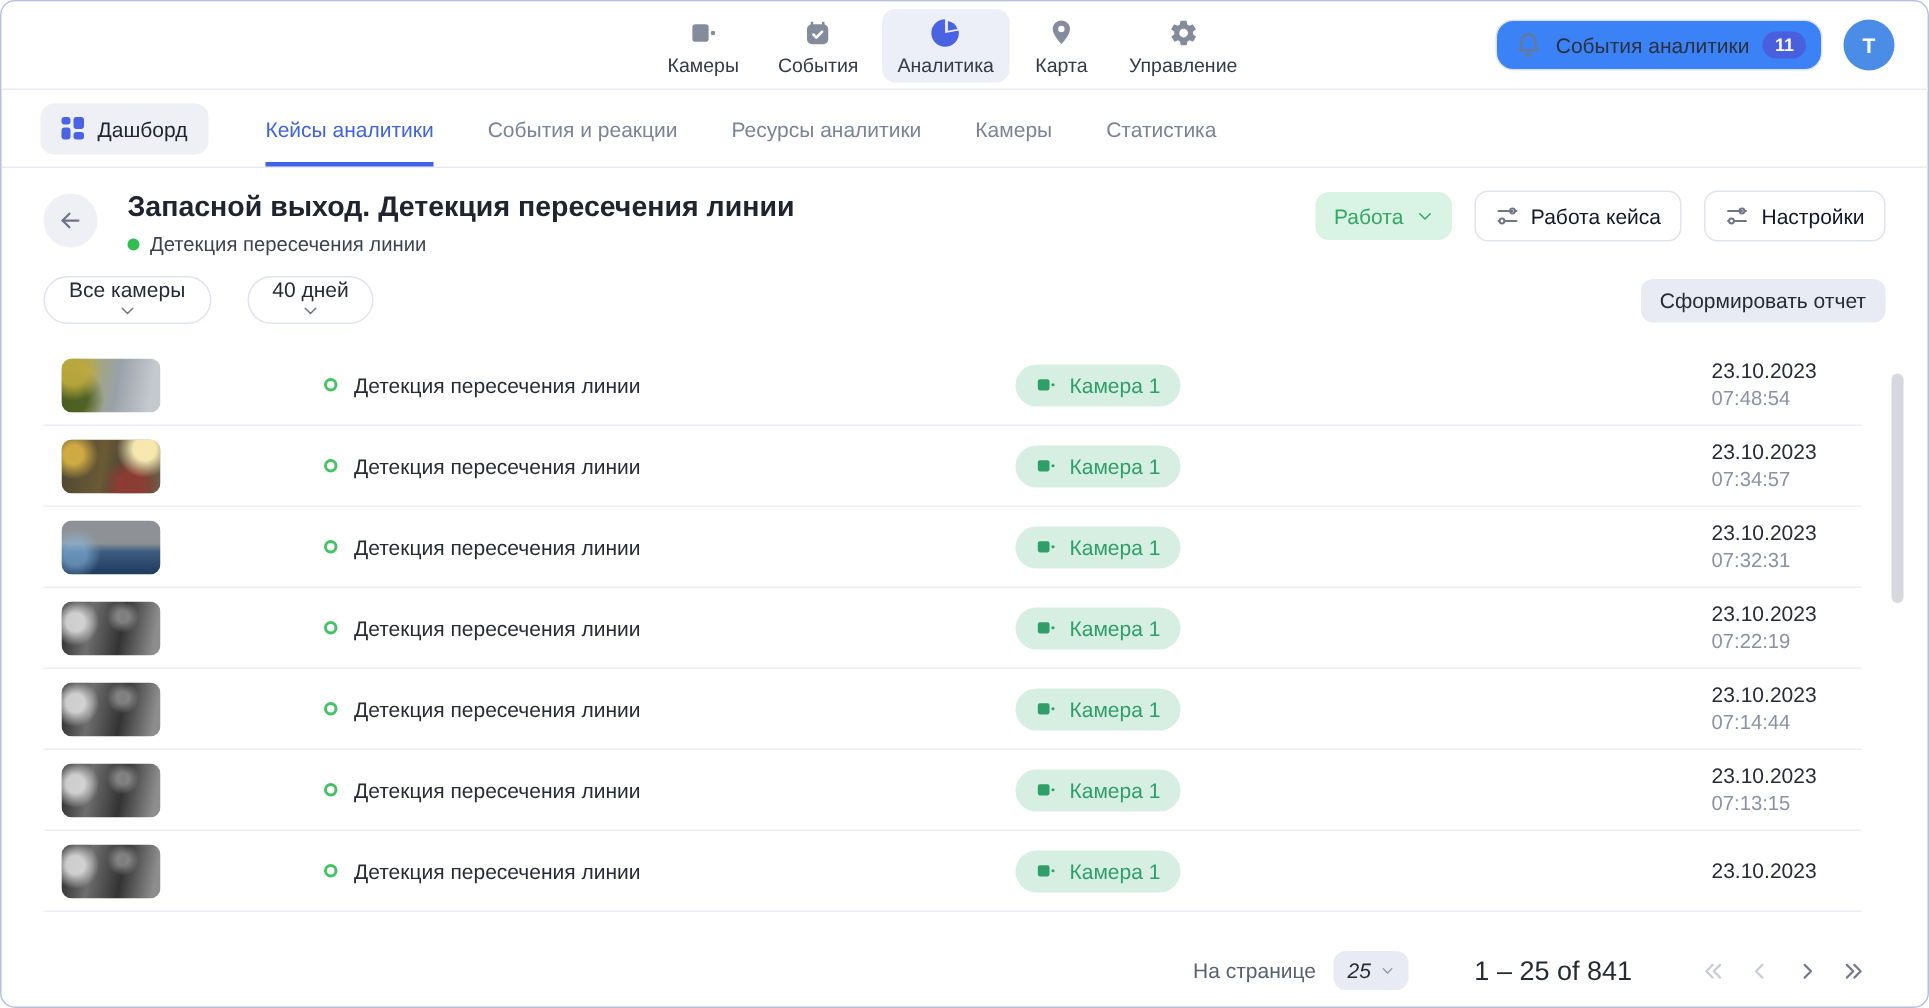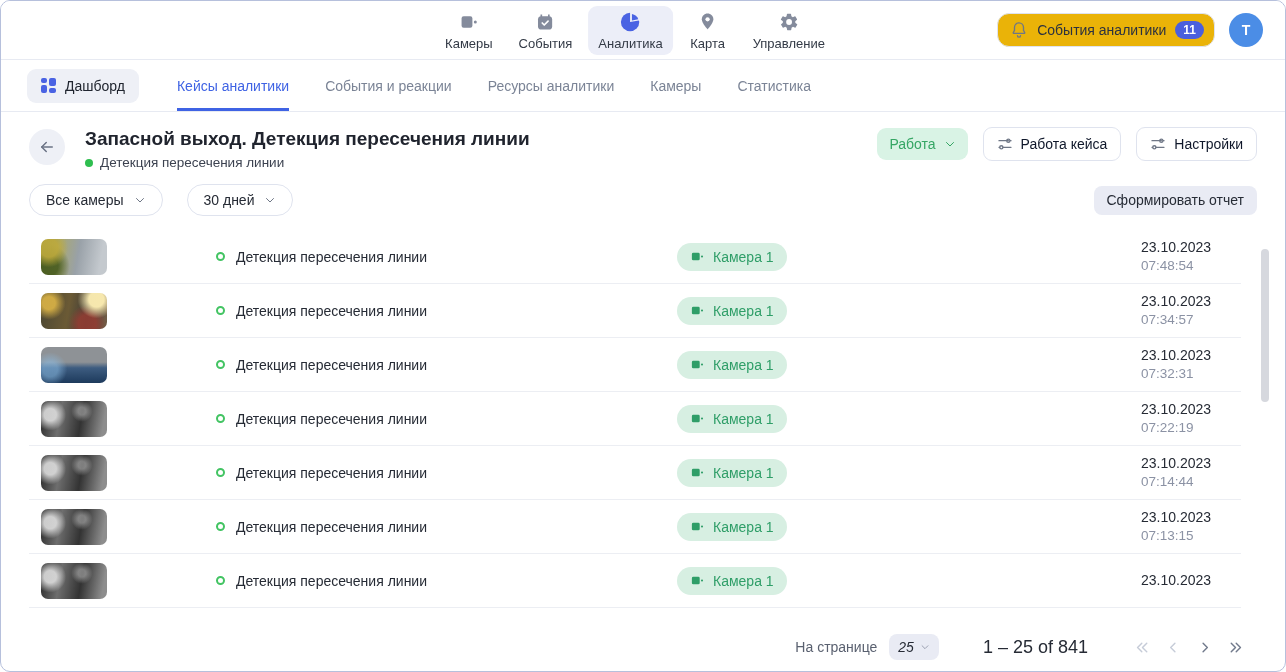--- a/index.html
+++ b/index.html
@@ -16,21 +16,21 @@
   .nav-item { display:flex; flex-direction:column; align-items:center; justify-content:center;
               gap:3px; padding:5px 10px 4px; border-radius:9px; cursor:pointer; min-width:58px; }
   .nav-item .nv-ic { width:22px; height:22px; display:flex; align-items:center; justify-content:center; }
   .nav-item .nv-lb { font-size:13px; color:#333a46; white-space:nowrap; }
   .nav-item.active { background:#eceef8; }
   .nav-icon-g { fill:#848b9c; }
   .nav-item.active .nav-icon-a { fill:#4a63e3; }
 
   .topbar-right { position:absolute; right:22px; top:0; height:100%; display:flex; align-items:center; gap:14px; }
   .notif-btn { display:flex; align-items:center; gap:9px; height:34px; padding:0 10px 0 12px;
-               background:#eab308; border:1px solid #dfe3ee; border-radius:12px; cursor:pointer;
+               background:#3b82f6; border:1px solid #dfe3ee; border-radius:12px; cursor:pointer;
                font-family:inherit; font-size:14px; color:#2b3140; }
   .notif-badge { background:#4a5fdd; color:#fff; font-size:12px; font-weight:bold;
                  border-radius:10px; padding:2px 8px; line-height:14px; }
   .avatar { width:34px; height:34px; border-radius:50%; background:#4b8de6; color:#fff;
             font-size:14px; font-weight:bold; display:flex; align-items:center; justify-content:center; cursor:pointer; }
 
   
   .tabbar { display:flex; align-items:stretch; height:52px; padding:0 26px; gap:36px;
             border-bottom:1px solid #e7eaf2; }
   .dash-pill { align-self:center; display:flex; align-items:center; gap:9px; height:34px; padding:0 14px;
@@ -59,23 +59,23 @@
   .head-actions { margin-left:auto; display:flex; align-items:center; gap:15px; }
   .status-btn { display:flex; align-items:center; gap:8px; height:32px; padding:0 12px;
                 background:#d9f3e5; color:#35a664; border:none; border-radius:9px;
                 font-family:inherit; font-size:14px; cursor:pointer; }
   .ghost-btn { display:flex; align-items:center; gap:8px; height:34px; padding:0 13px;
                background:#fff; border:1px solid #dfe3ee; border-radius:9px;
                font-family:inherit; font-size:14px; color:#0f172a; cursor:pointer; }
 
   
   .filter-row { display:flex; align-items:center; padding:14px 28px 0 28px; gap:24px; }
-  .pill-select { display:flex; align-items:center; gap:10px; height:32px; padding:0 16px;
+  .pill-select { display:flex; align-items:center; gap:0; height:32px; padding:0 16px;
                  background:#fff; border:1px solid #dfe3ee; border-radius:17px;
-                 font-family:inherit; font-size:14px; color:#262b35; cursor:pointer; }
+                 font-family:inherit; font-size:14px; color:#262b35; cursor:pointer;flex-direction:column; }
   .report-btn { margin-left:auto; height:29px; padding:0 13px; background:#e9ebf4; border:none;
                 border-radius:8px; font-family:inherit; font-size:14px; color:#262b35; cursor:pointer; }
 
   
   .table { margin:14px 44px 0 28px; }
   .thead { display:grid; grid-template-columns:175px 461px 464px 1fr; align-items:center;
            background:#f2f3f8; border-radius:8px; min-height:34px; padding:4px 12px;
            font-size:11px; color:#8b92a4; letter-spacing:.4px; }
   .thead .th { line-height:13px; }
   .thead .th.date { max-width:70px; }
@@ -266,21 +266,21 @@
   </div>
 
   <div class="filter-row">
     <button class="pill-select">
       <span>Все камеры</span>
       <svg width="12" height="12" viewBox="0 0 24 24" style="color:#6f7786">
           <path class="chev" d="M5 9l7 7 7-7"></path>
         </svg>
     </button>
     <button class="pill-select">
-      <span>30 дней</span>
+      <span>40 дней</span>
       <svg width="12" height="12" viewBox="0 0 24 24" style="color:#6f7786">
           <path class="chev" d="M5 9l7 7 7-7"></path>
         </svg>
     </button>
     <button class="report-btn">Сформировать отчет</button>
   </div>
 
   <div class="table">
 
     <div class="trow">

